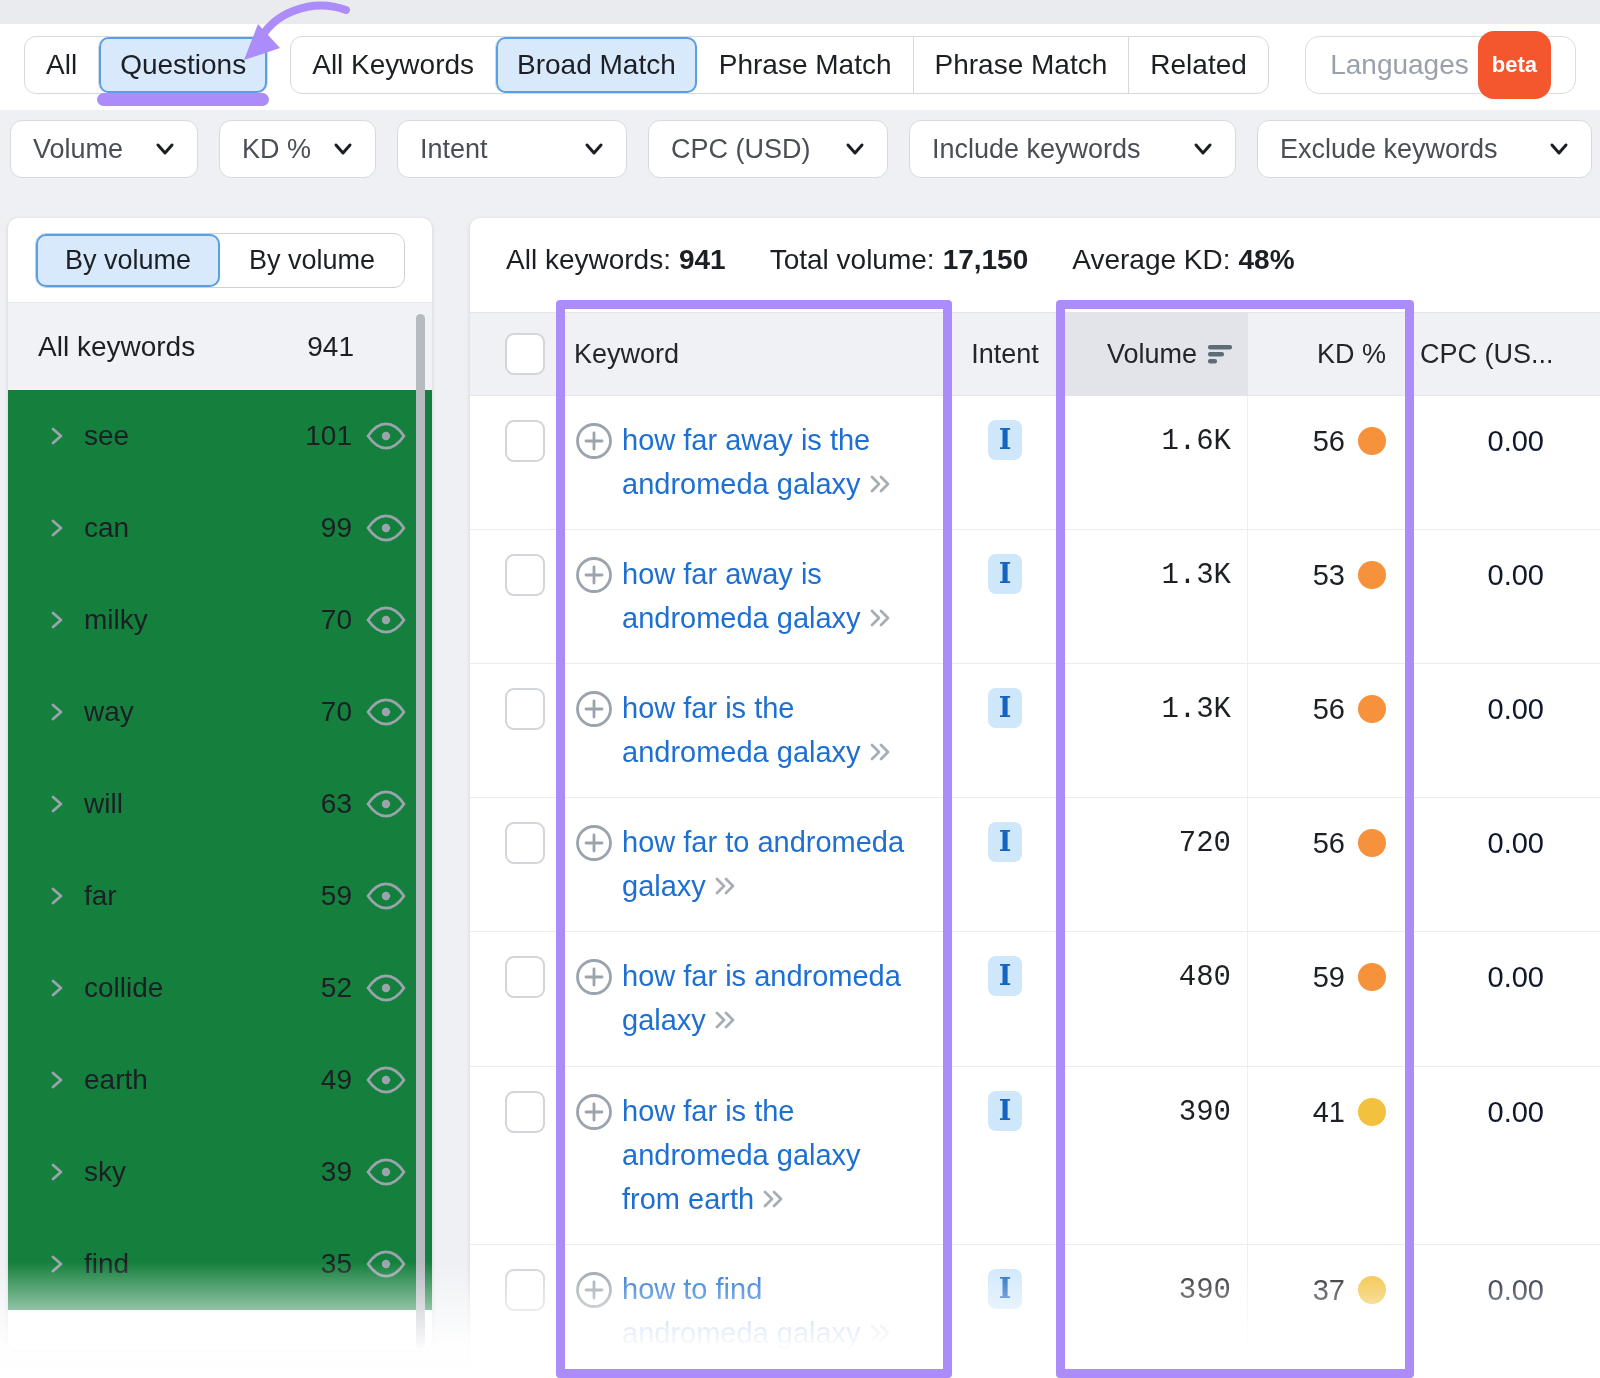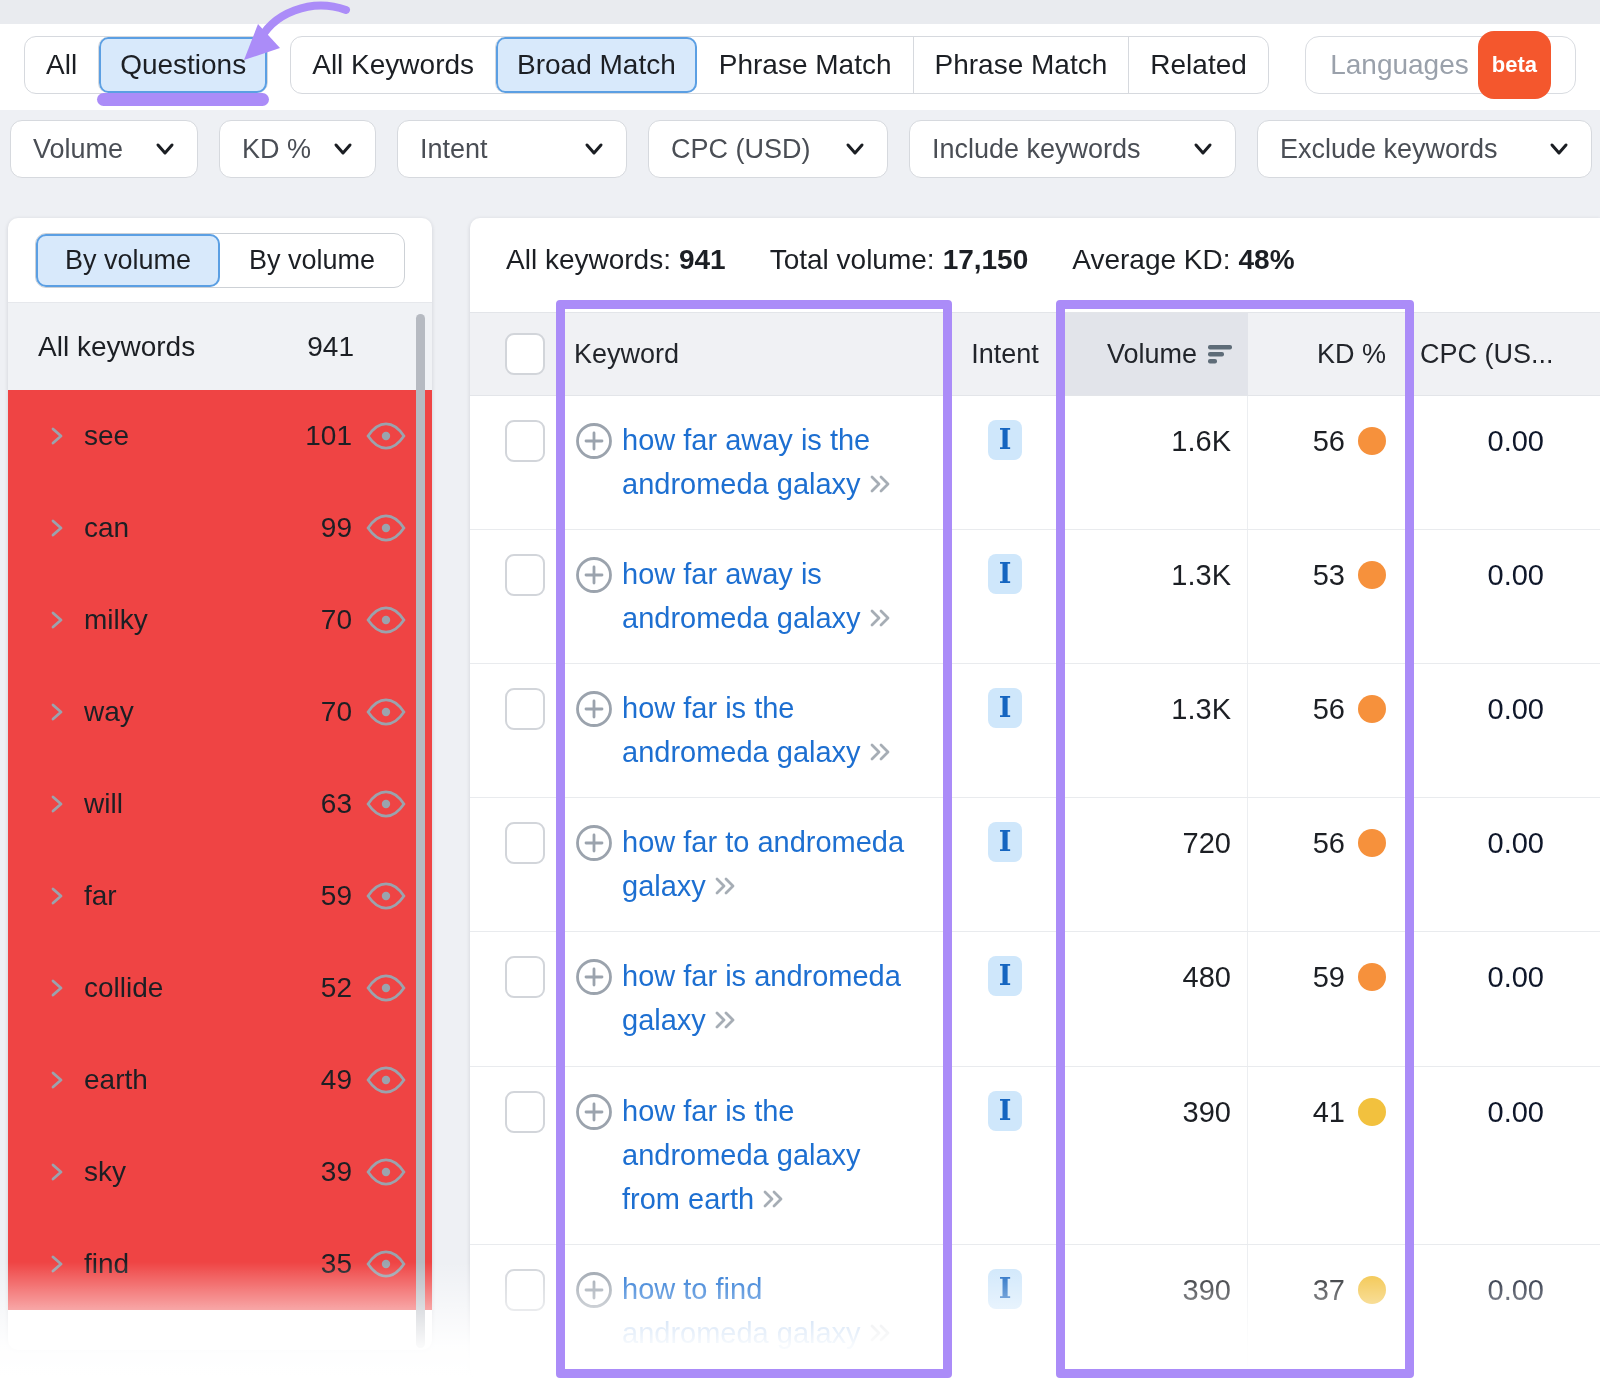--- a/index.html
+++ b/index.html
@@ -32,21 +32,21 @@
   
   .sidebar-card { position:absolute; left:8px; top:218px; width:424px; height:1132px; background:#fff; border-radius:10px; box-shadow:0 1px 4px rgba(25,30,40,.14); overflow:hidden; }
   .main-card { position:absolute; left:470px; top:218px; width:1130px; height:1160px; background:#fff; border-radius:10px 0 0 10px; box-shadow:0 1px 4px rgba(25,30,40,.14); overflow:hidden; }
 
   
   .side-toggle { position:absolute; left:27px; top:15px; width:370px; height:55px; border:1.5px solid #cdd1d6; border-radius:11px; display:flex; background:#fff; }
   .side-toggle .seg { flex:1; display:flex; align-items:center; justify-content:center; font-size:27px; color:#1c1f24; cursor:pointer; border-radius:10px; }
   .side-toggle .seg.selected { background:#d8e9fb; box-shadow:inset 0 0 0 2px #5b9fe3; }
   .side-header { position:absolute; left:0; top:84px; width:424px; height:88px; background:#f0f2f5; border-top:1px solid #e6e8ec; display:flex; align-items:center; justify-content:space-between; padding:0 78px 0 30px; font-size:28px; color:#1c1f24; }
   .group-list { position:absolute; left:0; top:172px; width:424px; }
-  .group-row { height:92px; display:flex; align-items:center; padding:0 26px 0 38px; background:#ef4444; cursor:pointer; }
+  .group-row { height:92px; display:flex; align-items:center; padding:0 26px 0 38px; background:#15803d; cursor:pointer; }
   .group-row .glabel { flex:1; font-size:28px; color:#1c1f24; margin-left:16px; }
   .group-row .gcount { font-size:28px; color:#1c1f24; margin-right:14px; }
   .scroll-thumb { position:absolute; right:7px; top:96px; width:9px; height:1034px; background:#b6bac1; border-radius:5px; }
 
   
   .statsbar { display:flex; gap:44px; padding:26px 0 0 36px; font-size:28px; color:#1c1f24; }
   .statsbar b { font-weight:bold; margin-left:8px; }
 
   
   .thead { position:absolute; left:0; top:94px; width:1130px; height:84px; display:grid; grid-template-columns:88px 394px 106px 190px 164px 1fr; background:#f0f1f4; border-top:1px solid #e3e5e9; border-bottom:1px solid #e3e5e9; font-size:27px; color:#22252b; }
@@ -63,21 +63,21 @@
   .cell-check { padding-left:35px; }
   .checkbox { width:40px; height:42px; border:2px solid #d2d5da; border-radius:9px; background:#fff; cursor:pointer; }
   .cell-kw { display:flex; padding-left:16px; }
   .kw-plus { flex:0 0 40px; margin-top:25px; cursor:pointer; }
   .kw-text { margin-left:8px; font-size:29px; line-height:44px; color:#1d6fd1; padding-top:22px; cursor:pointer; }
   .kwline { display:block; white-space:nowrap; }
   .kwline svg { vertical-align:-3px; margin-left:6px; }
   .kwline.faded { opacity:.45; }
   .cell-intent { display:flex; justify-content:center; }
   .intent-badge { width:34px; height:40px; margin-top:24px; background:#cfe7fb; border-radius:8px; color:#1565c0; font-family:"DejaVu Serif", serif; font-weight:bold; font-size:27px; line-height:40px; text-align:center; }
-  .cell-volume { text-align:right; padding-right:16px; font-size:29px; line-height:43px; padding-top:24px; color:#1c1f24; border-right:1px solid #eceef1; }
+  .cell-volume { text-align:right; padding-right:16px; font-size:29px; line-height:43px; padding-top:24px; color:#1c1f24; border-right:1px solid #eceef1;font-family:Liberation Mono, monospace; }
   .cell-kd { display:flex; justify-content:flex-end; align-items:flex-start; padding-right:26px; gap:13px; }
   .kd-num { font-size:29px; line-height:43px; padding-top:24px; color:#1c1f24; }
   .kd-dot { width:28px; height:28px; border-radius:50%; margin-top:31px; }
   .cell-cpc { text-align:right; padding-right:56px; font-size:29px; line-height:43px; padding-top:24px; color:#0f172a; }
 
   
   .purple-box { position:absolute; border:9px solid #ab8cf8; border-radius:4px; z-index:60; pointer-events:none; }
   .pb-keyword { left:556px; top:300px; width:396px; height:1078px; }
   .pb-volume { left:1056px; top:300px; width:358px; height:1078px; }
   .arrow-svg { position:absolute; left:200px; top:0; z-index:70; pointer-events:none; }

